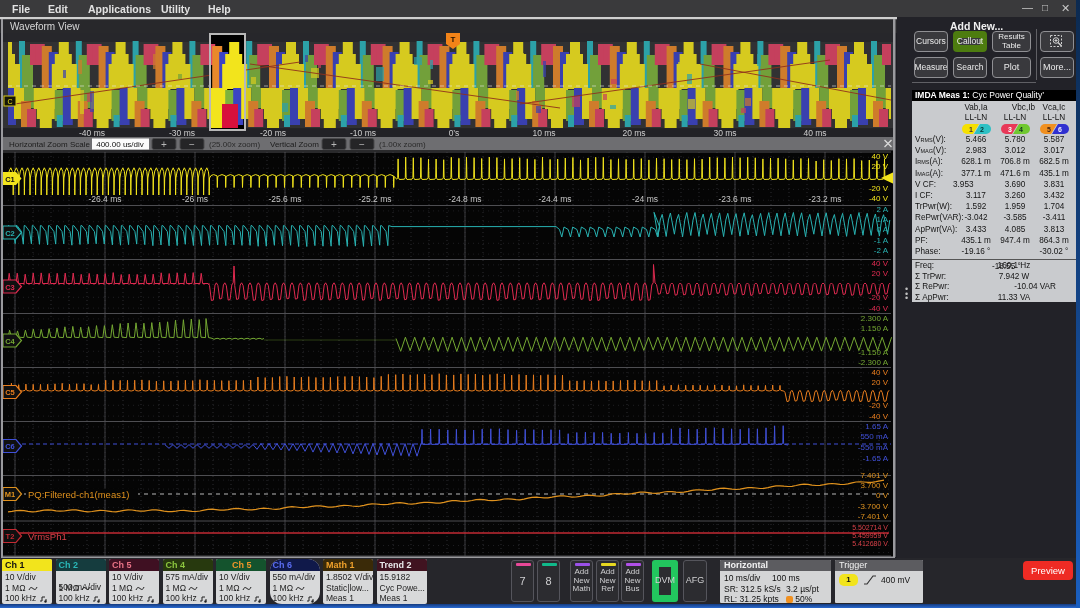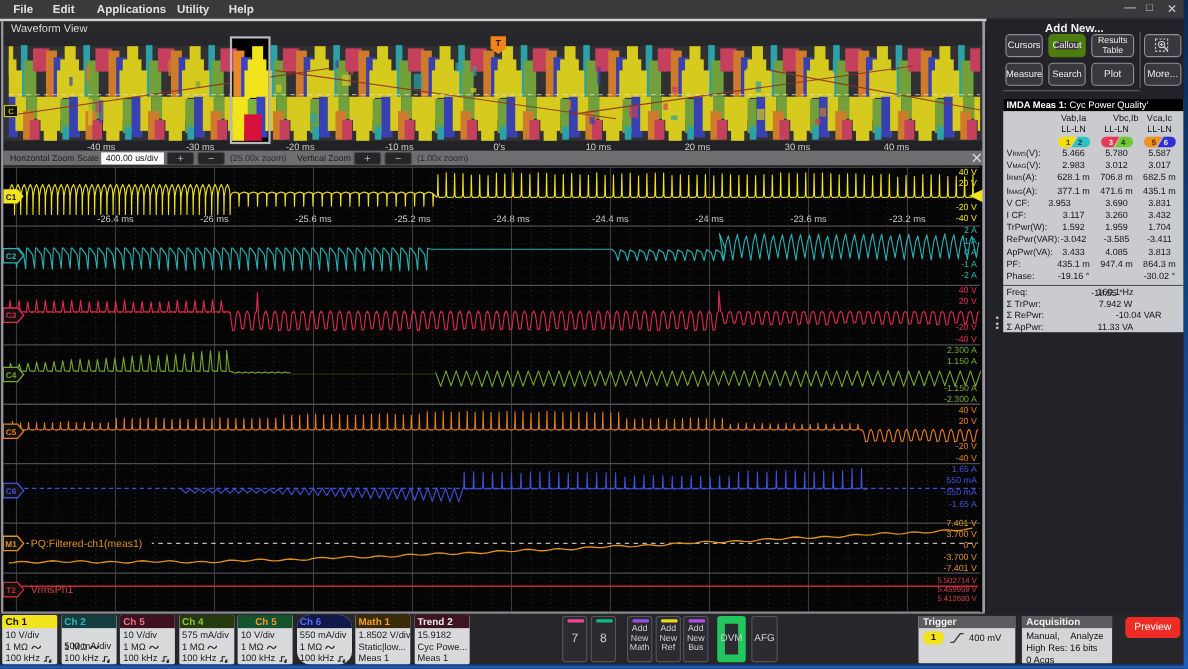--- a/index.html
+++ b/index.html
@@ -429,30 +429,32 @@
       <div style="position:absolute;left:3px;top:23.5px;font-size:8.5px;color:#1c1c1c;white-space:nowrap">Cyc Powe...</div>
       <div style="position:absolute;left:3px;top:34.0px;font-size:8.5px;color:#1c1c1c;white-space:nowrap">Meas 1</div>
     </div>
     <div style="position:absolute;left:511px;top:2px;width:23px;height:42px;background:#2c2c30;border:1px solid #55555c;border-radius:3px;box-sizing:border-box;color:#d0d0d2;font-size:11px;display:flex;align-items:center;justify-content:center;text-align:center;line-height:1.1"><div style="position:absolute;left:4px;top:2px;width:15px;height:2.5px;background:#e84898;border-radius:1px"></div>7</div>
     <div style="position:absolute;left:537px;top:2px;width:23px;height:42px;background:#2c2c30;border:1px solid #55555c;border-radius:3px;box-sizing:border-box;color:#d0d0d2;font-size:11px;display:flex;align-items:center;justify-content:center;text-align:center;line-height:1.1"><div style="position:absolute;left:4px;top:2px;width:15px;height:2.5px;background:#10b98a;border-radius:1px"></div>8</div>
     <div style="position:absolute;left:570px;top:2px;width:23px;height:42px;background:#2c2c30;border:1px solid #55555c;border-radius:3px;box-sizing:border-box;color:#d0d0d2;font-size:8px;display:flex;align-items:center;justify-content:center;text-align:center;line-height:1.1"><div style="position:absolute;left:4px;top:2px;width:15px;height:2.5px;background:#9a50e8;border-radius:1px"></div>Add<br>New<br>Math</div>
     <div style="position:absolute;left:596px;top:2px;width:23px;height:42px;background:#2c2c30;border:1px solid #55555c;border-radius:3px;box-sizing:border-box;color:#d0d0d2;font-size:8px;display:flex;align-items:center;justify-content:center;text-align:center;line-height:1.1"><div style="position:absolute;left:4px;top:2px;width:15px;height:2.5px;background:#e8d820;border-radius:1px"></div>Add<br>New<br>Ref</div>
     <div style="position:absolute;left:621px;top:2px;width:23px;height:42px;background:#2c2c30;border:1px solid #55555c;border-radius:3px;box-sizing:border-box;color:#d0d0d2;font-size:8px;display:flex;align-items:center;justify-content:center;text-align:center;line-height:1.1"><div style="position:absolute;left:4px;top:2px;width:15px;height:2.5px;background:#b050e8;border-radius:1px"></div>Add<br>New<br>Bus</div>
     <div style="position:absolute;left:652px;top:2px;width:26px;height:42px;background:#2c2c30;border:7px solid #22c55e;border-radius:3px;box-sizing:border-box;color:#d0d0d2;font-size:9px;display:flex;align-items:center;justify-content:center;text-align:center;line-height:1.1">DVM</div>
     <div style="position:absolute;left:683px;top:2px;width:24px;height:42px;background:#2c2c30;border:1px solid #55555c;border-radius:3px;box-sizing:border-box;color:#d0d0d2;font-size:9px;display:flex;align-items:center;justify-content:center;text-align:center;line-height:1.1">AFG</div>
+    <div style="position:absolute;left:720px;top:2px;width:111px;height:43px;background:#d4d5d6;border-radius:1px;overflow:hidden">
+      <div style="height:11px;background:#5c5c60;color:#f2f2f2;font-size:9px;font-weight:bold;padding-left:4px;line-height:11px">Horizontal</div>
+      <div style="position:absolute;left:4px;top:13px;font-size:8.5px;color:#111">10 ms/div</div>
+      <div style="position:absolute;left:52px;top:13px;font-size:8.5px;color:#111">100 ms</div>
+      <div style="position:absolute;left:4px;top:23.5px;font-size:8.5px;color:#111">SR: 312.5 kS/s</div>
+      <div style="position:absolute;left:66px;top:23.5px;font-size:8.5px;color:#111">3.2 µs/pt</div>
+      <div style="position:absolute;left:4px;top:33.5px;font-size:8.5px;color:#111">RL: 31.25 kpts</div>
+      <div style="position:absolute;left:66px;top:33.5px;font-size:8.5px;color:#111"><span style="display:inline-block;width:7px;height:7px;background:#f09020;border-radius:2px;vertical-align:-1px"></span> 50%</div>
+    </div>
     <div style="position:absolute;left:835px;top:2px;width:88px;height:43px;background:#d4d5d6;border-radius:1px;overflow:hidden">
-      <div style="height:11px;background:#5c5c60;color:#f2f2f2;font-size:9px;font-weight:bold;padding-left:4px;line-height:11px">Trigger</div>
+      <div style="height:11px;background:#5c5c60;color:#f2f2f2;font-size:9px;font-weight:normal;padding-left:4px;line-height:11px">Trigger</div>
       <div style="position:absolute;left:4px;top:14px;width:19px;height:12px;background:#f2e41c;border-radius:5px;text-align:center;font-size:8px;font-weight:bold;color:#111;line-height:12px">1</div>
       <svg style="position:absolute;left:28px;top:14px" width="14" height="12" viewBox="0 0 14 12">
         <path d="M1 10 H4 L10 2 H13" fill="none" stroke="#333" stroke-width="1.2"></path>
       </svg>
       <div style="position:absolute;left:46px;top:15px;font-size:8.5px;color:#111">400 mV</div>
     </div>
-    <div style="position:absolute;left:929px;top:2px;width:82px;height:43px;background:#d4d5d6;border-radius:1px;overflow:hidden">
-      <div style="height:11px;background:#5c5c60;color:#f2f2f2;font-size:9px;font-weight:bold;padding-left:4px;line-height:11px">Acquisition</div>
-      <div style="position:absolute;left:4px;top:13px;font-size:8.5px;color:#111">Manual,</div>
-      <div style="position:absolute;left:44px;top:13px;font-size:8.5px;color:#111">Analyze</div>
-      <div style="position:absolute;left:4px;top:24px;font-size:8.5px;color:#111">High Res: 16 bits</div>
-      <div style="position:absolute;left:4px;top:34.5px;font-size:8.5px;color:#111">0 Acqs</div>
-    </div>
     <div style="position:absolute;left:1023px;top:3px;width:50px;height:19px;background:#ee2b24;border-radius:4px;color:#fff;font-size:9.5px;font-weight:normal;text-align:center;line-height:19px">Preview</div>
   </div>
 <div style="position:absolute;left:0;top:604px;width:1080px;height:4px;background:linear-gradient(#143a7e,#2a6ad0)"></div>
 <div style="position:absolute;left:1076px;top:0;width:4px;height:608px;background:linear-gradient(#0c2a50,#1a5fc0)"></div>
 </body></html>

